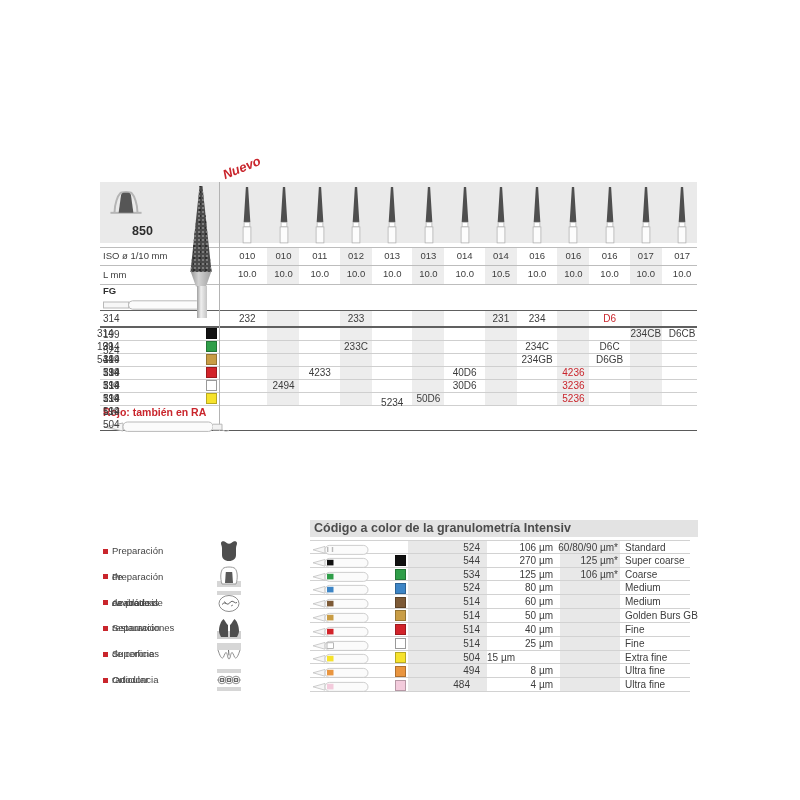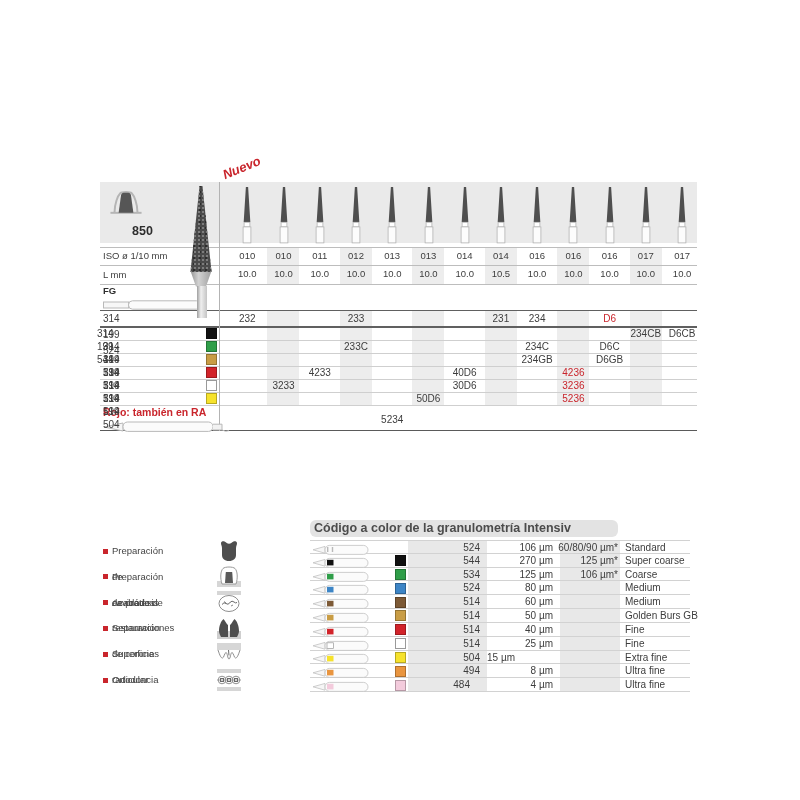--- a/index.html
+++ b/index.html
@@ -221,26 +221,26 @@
       <div class="sq" style="position: absolute; left: 206px; top: 353.5px; background: rgb(201, 157, 69); border: 0.5px solid rgba(0, 0, 0, 0.25);"></div>
       <div class="codecell" style="position: absolute; left: 519px; top: 352.5px; width: 36.23px; height: 13px; line-height: 13px;">234GB</div>
       <div class="codecell" style="position: absolute; left: 591.5px; top: 352.5px; width: 36.23px; height: 13px; line-height: 13px;">D6GB</div>
       <div class="codelabel" style="position: absolute; top: 365.5px; height: 13px; line-height: 13px; left: 103px;">314 199 514</div>
       <div class="sq" style="position: absolute; left: 206px; top: 366.5px; background: rgb(210, 35, 42); border: 0.5px solid rgba(0, 0, 0, 0.25);"></div>
       <div class="codecell" style="position: absolute; left: 301.7px; top: 365.5px; width: 36.23px; height: 13px; line-height: 13px;">4233</div>
       <div class="codecell" style="position: absolute; left: 446.6px; top: 365.5px; width: 36.23px; height: 13px; line-height: 13px;">40D6</div>
       <div class="codecell red" style="position: absolute; left: 555.3px; top: 365.5px; width: 36.23px; height: 13px; line-height: 13px;">4236</div>
       <div class="codelabel" style="position: absolute; top: 378.5px; height: 13px; line-height: 13px; left: 103px;">314 199 514</div>
       <div class="sq" style="position: absolute; left: 206px; top: 379.5px; background: rgb(255, 255, 255); border: 1px solid rgb(154, 154, 154);"></div>
-      <div class="codecell" style="position: absolute; left: 265.4px; top: 378.5px; width: 36.23px; height: 13px; line-height: 13px;">3233</div>
+      <div class="codecell" style="position: absolute; left: 265.4px; top: 378.5px; width: 36.23px; height: 13px; line-height: 13px;">2494</div>
       <div class="codecell" style="position: absolute; left: 446.6px; top: 378.5px; width: 36.23px; height: 13px; line-height: 13px;">30D6</div>
       <div class="codecell red" style="position: absolute; left: 555.3px; top: 378.5px; width: 36.23px; height: 13px; line-height: 13px;">3236</div>
       <div class="codelabel" style="position: absolute; top: 391.5px; height: 13px; line-height: 13px; left: 103px;">314 199 504</div>
       <div class="sq" style="position: absolute; left: 206px; top: 392.5px; background: rgb(246, 226, 44); border: 0.5px solid rgba(0, 0, 0, 0.25);"></div>
-      <div class="codecell" style="position: absolute; left: 374.1px; top: 413px; width: 36.23px; height: 13px; line-height: 13px;">5234</div>
+      <div class="codecell" style="position: absolute; left: 374.1px; top: 396px; width: 36.23px; height: 13px; line-height: 13px;">5234</div>
       <div class="codecell" style="position: absolute; left: 410.3px; top: 391.5px; width: 36.23px; height: 13px; line-height: 13px;">50D6</div>
       <div class="codecell red" style="position: absolute; left: 555.3px; top: 391.5px; width: 36.23px; height: 13px; line-height: 13px;">5236</div>
     </div>
 
   <div id="gen-symbols" class="abs" style="left:0;top:0;">
       <div class="bullet" style="position: absolute; left: 103px; top: 548.5px;"></div>
       <div class="symitem-label" style="position: absolute; left: 112px; top: 538px; height: 25.8px; line-height: 25.8px;">Preparación de cavidades</div>
       <div class="sym-icon" style="position: absolute; left: 217px; top: 539.5px; width: 24px; height: 22px;"><svg width="24" height="22" viewBox="0 0 24 22">
           <path d="M4,3.2 C4,1.6 6,1 7.5,1.6 C9.5,2.4 10,3.8 12,3.8 C14,3.8 14.5,2.4 16.5,1.6 C18,1 20,1.6 20,3.2 C20,5.2 19,5.8 19,8.2 L19,15 C19,18.6 16.5,21 12,21 C7.5,21 5,18.6 5,15 L5,8.2 C5,5.8 4,5.2 4,3.2 Z" fill="#4e4e4e"></path>
         </svg></div>
@@ -281,21 +281,21 @@
           <circle cx="5" cy="11" r="3.8" fill="none" stroke="#8f8f8f"></circle>
           <circle cx="12" cy="11" r="3.8" fill="none" stroke="#8f8f8f"></circle>
           <circle cx="19" cy="11" r="3.8" fill="none" stroke="#8f8f8f"></circle>
           <path d="M0,11 L24,11" stroke="#8f8f8f" stroke-width="0.8"></path>
           <rect x="3.5" y="9.5" width="3" height="3" fill="none" stroke="#6a6a6a"></rect>
           <rect x="10.5" y="9.5" width="3" height="3" fill="none" stroke="#6a6a6a"></rect>
           <rect x="17.5" y="9.5" width="3" height="3" fill="none" stroke="#6a6a6a"></rect>
         </svg></div>
     </div>
 
-  <div class="abs sec-title" style="left:310px;top:520px;width:308px;border-radius:6px;">Código a color de la granulometría Intensiv</div>
+  <div class="abs sec-title" style="left:310px;top:520px;width:388px;">Código a color de la granulometría Intensiv</div>
   <div class="abs grit-gray" style="left:408px;top:540px;width:79px;height:152px;"></div>
   <div class="abs grit-gray" style="left:560px;top:540px;width:60px;height:152px;"></div>
   <div id="gen-grit" class="abs" style="left:0;top:0;">
       <div class="gritrow" style="position: absolute; left: 310px; top: 540px; width: 380px; height: 13.82px; border-top: 1px solid rgb(210, 210, 210);">
         <div style="position: absolute; left: 2px; top: 0.9px; width: 58px; height: 12px;"><svg width="58" height="12" viewBox="0 0 58 12">
     <polygon points="1,5.8 13,2.4 13,9.2" fill="#f6f6f6" stroke="#c2c2c2" stroke-width="0.8"></polygon>
     <rect x="13" y="1.4" width="43" height="9" rx="4.5" fill="#fbfbfb" stroke="#c2c2c2" stroke-width="0.8"></rect>
             <rect x="15" y="3" width="1.4" height="5" fill="#b9b9b9"></rect>
             <rect x="19.8" y="3" width="1.4" height="5" fill="#b9b9b9"></rect>
           </svg></div>

